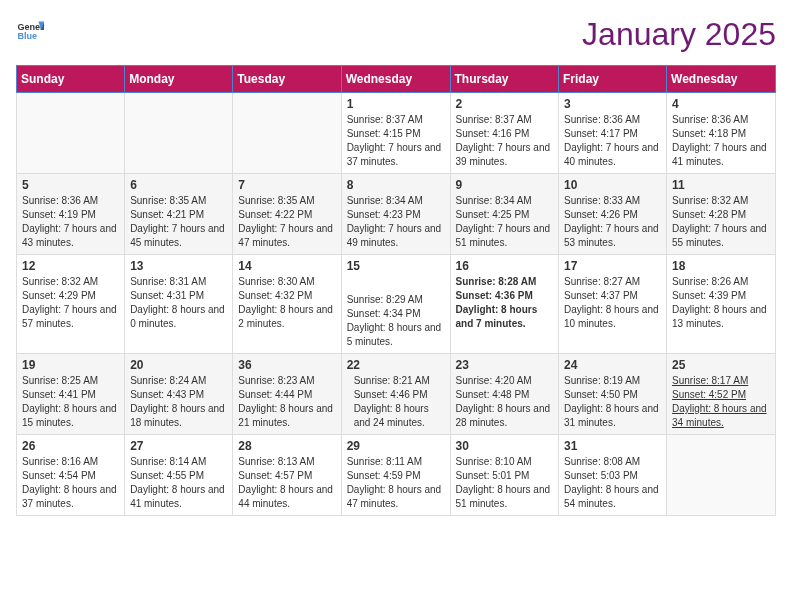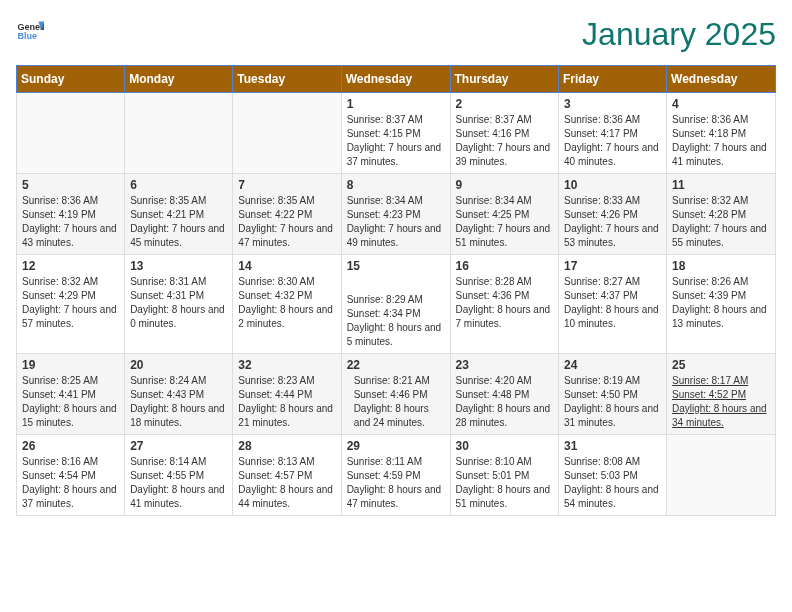--- a/index.html
+++ b/index.html
@@ -23,34 +23,34 @@
     }
     .logo-icon {
       width: 28px;
       height: 28px;
     }
     .title-block {
       text-align: right;
     }
     .month-title {
       font-size: 32px;
-      color: #0f766e;
+      color: #701a75;
       font-weight: normal;
     }
     .location {
       font-size: 14px;
       color: #555;
     }
     .calendar {
       width: 100%;
       border-collapse: collapse;
       border: 1px solid #ccc;
     }
     .calendar th {
-      background: #a16207;
+      background: #be185d;
       color: #fff;
       font-size: 12px;
       font-weight: bold;
       padding: 6px 4px;
       text-align: left;
       border: 1px solid #5080d0;
     }
     .calendar td {
       width: 110px;
       vertical-align: top;
@@ -200,21 +200,21 @@
 Daylight: 8 hours and 2 minutes.</div>
         </td>
         <td>
           <span class="day-num">15</span>
           <div class="day-info" style="white-space: pre-line; margin-top: 20px;">Sunrise: 8:29 AM
 Sunset: 4:34 PM
 Daylight: 8 hours and 5 minutes.</div>
         </td>
         <td>
           <span class="day-num">16</span>
-          <div class="day-info" style="white-space: pre-line;">Sunrise: 8:28 AM
+          <div class="day-info" style="white-space: pre-line; font-weight: bold;">Sunrise: 8:28 AM
 Sunset: 4:36 PM
 Daylight: 8 hours and 7 minutes.</div>
         </td>
         <td>
           <span class="day-num">17</span>
           <div class="day-info" style="white-space: pre-line;">Sunrise: 8:27 AM
 Sunset: 4:37 PM
 Daylight: 8 hours and 10 minutes.</div>
         </td>
         <td>
@@ -231,21 +231,21 @@
 Sunset: 4:41 PM
 Daylight: 8 hours and 15 minutes.</div>
         </td>
         <td>
           <span class="day-num">20</span>
           <div class="day-info" style="white-space: pre-line;">Sunrise: 8:24 AM
 Sunset: 4:43 PM
 Daylight: 8 hours and 18 minutes.</div>
         </td>
         <td>
-          <span class="day-num">32</span>
+          <span class="day-num">36</span>
           <div class="day-info" style="white-space: pre-line;">Sunrise: 8:23 AM
 Sunset: 4:44 PM
 Daylight: 8 hours and 21 minutes.</div>
         </td>
         <td>
           <span class="day-num">22</span>
           <div class="day-info" style="white-space: pre-line; margin-left: 7px;">Sunrise: 8:21 AM
 Sunset: 4:46 PM
 Daylight: 8 hours and 24 minutes.</div>
         </td>

